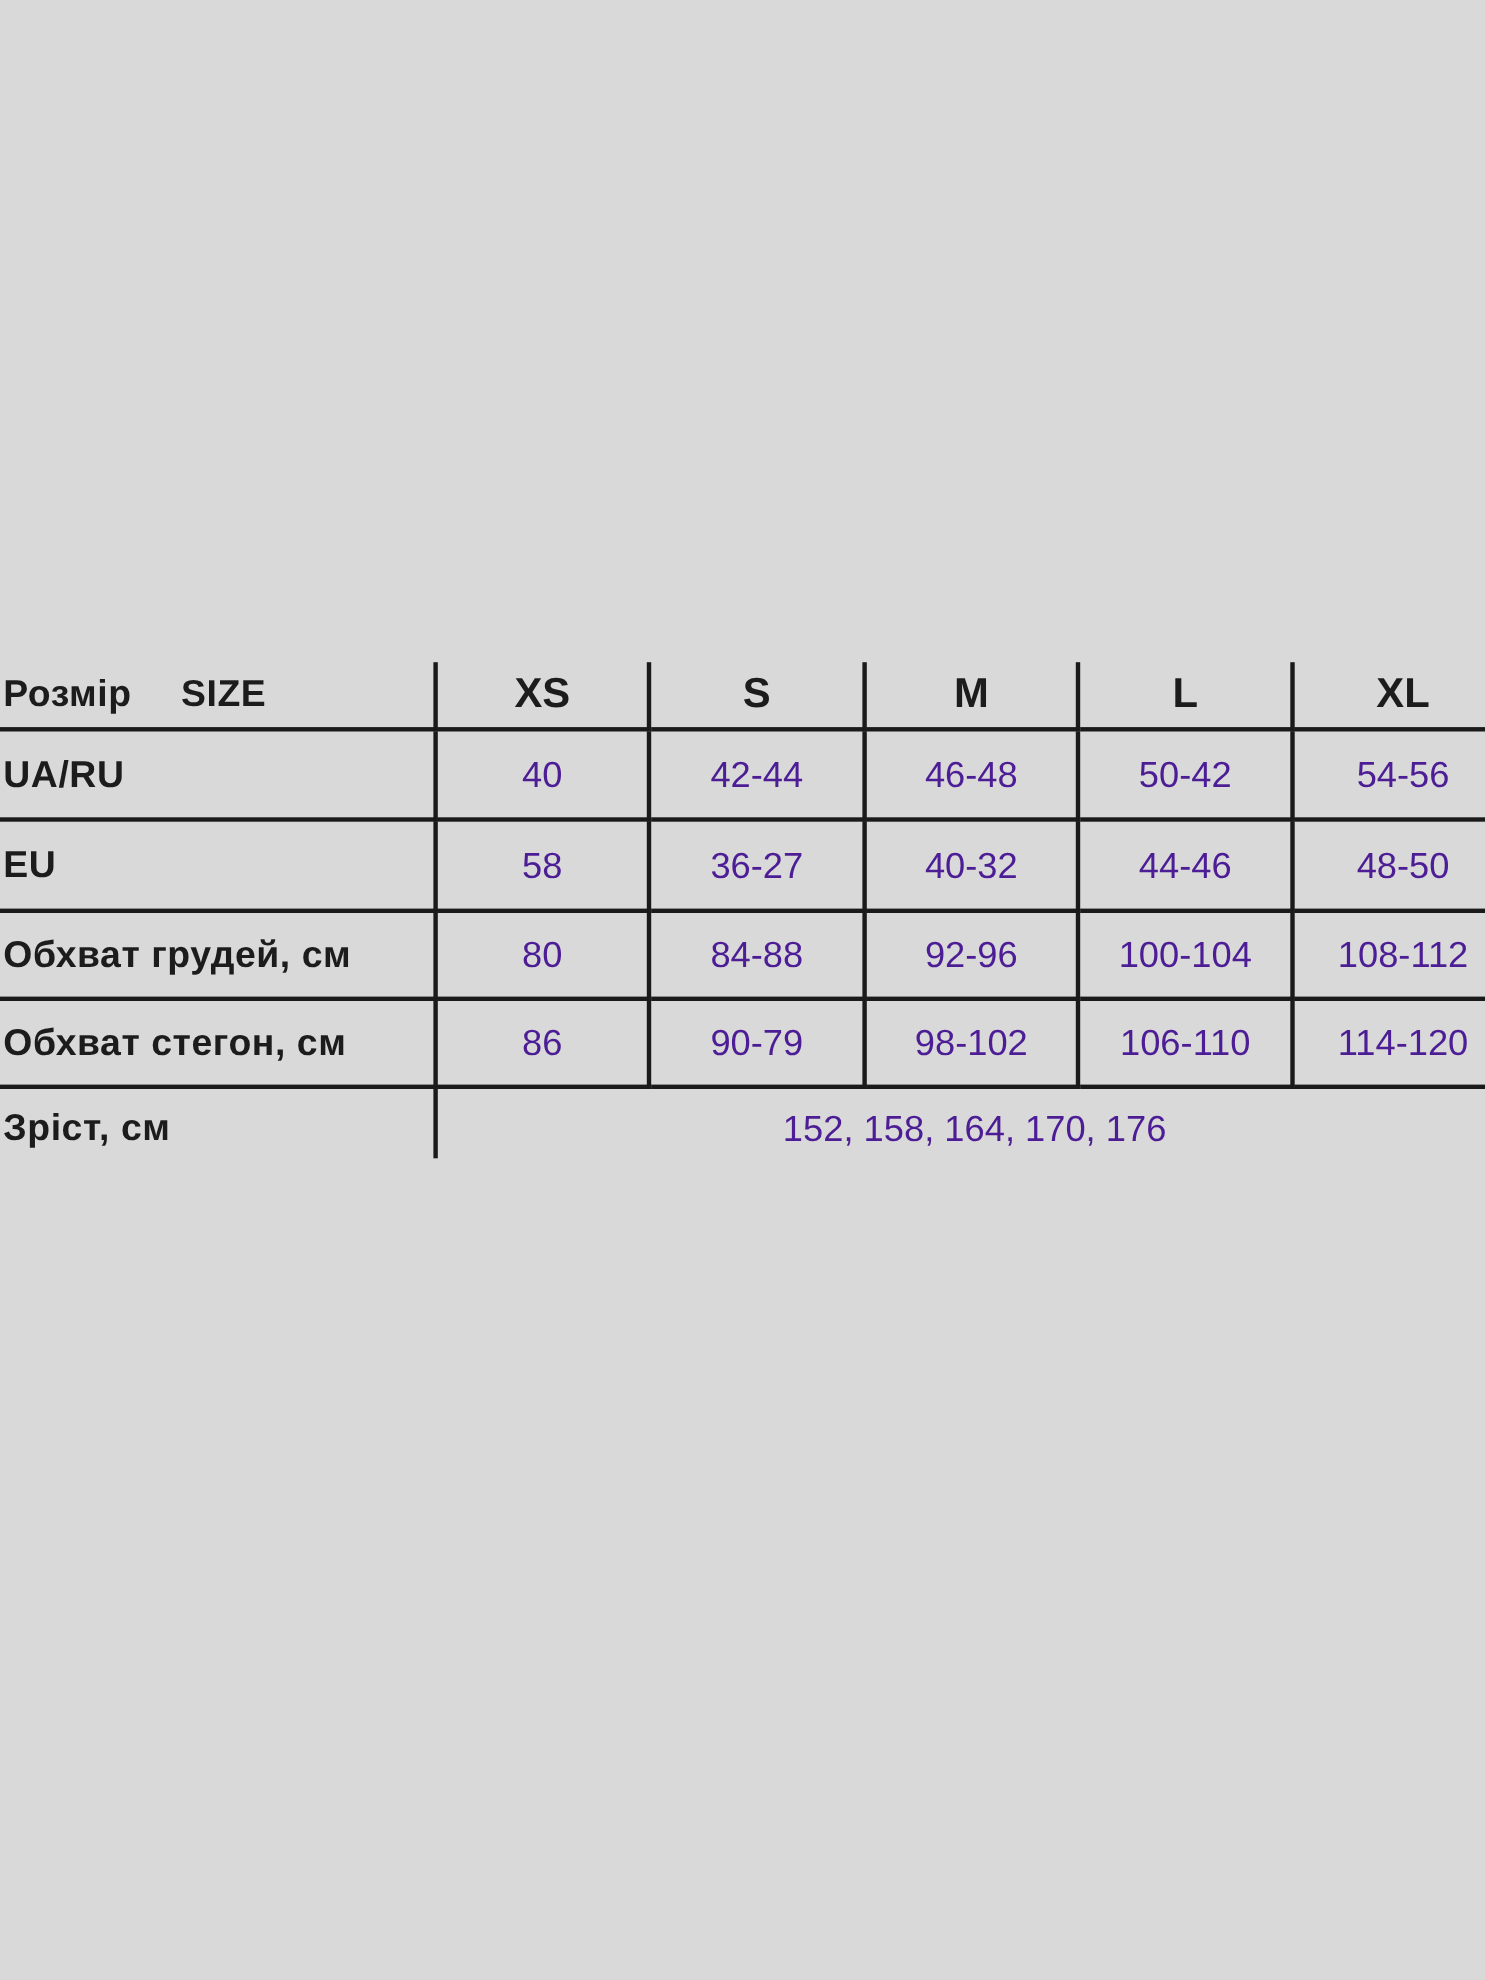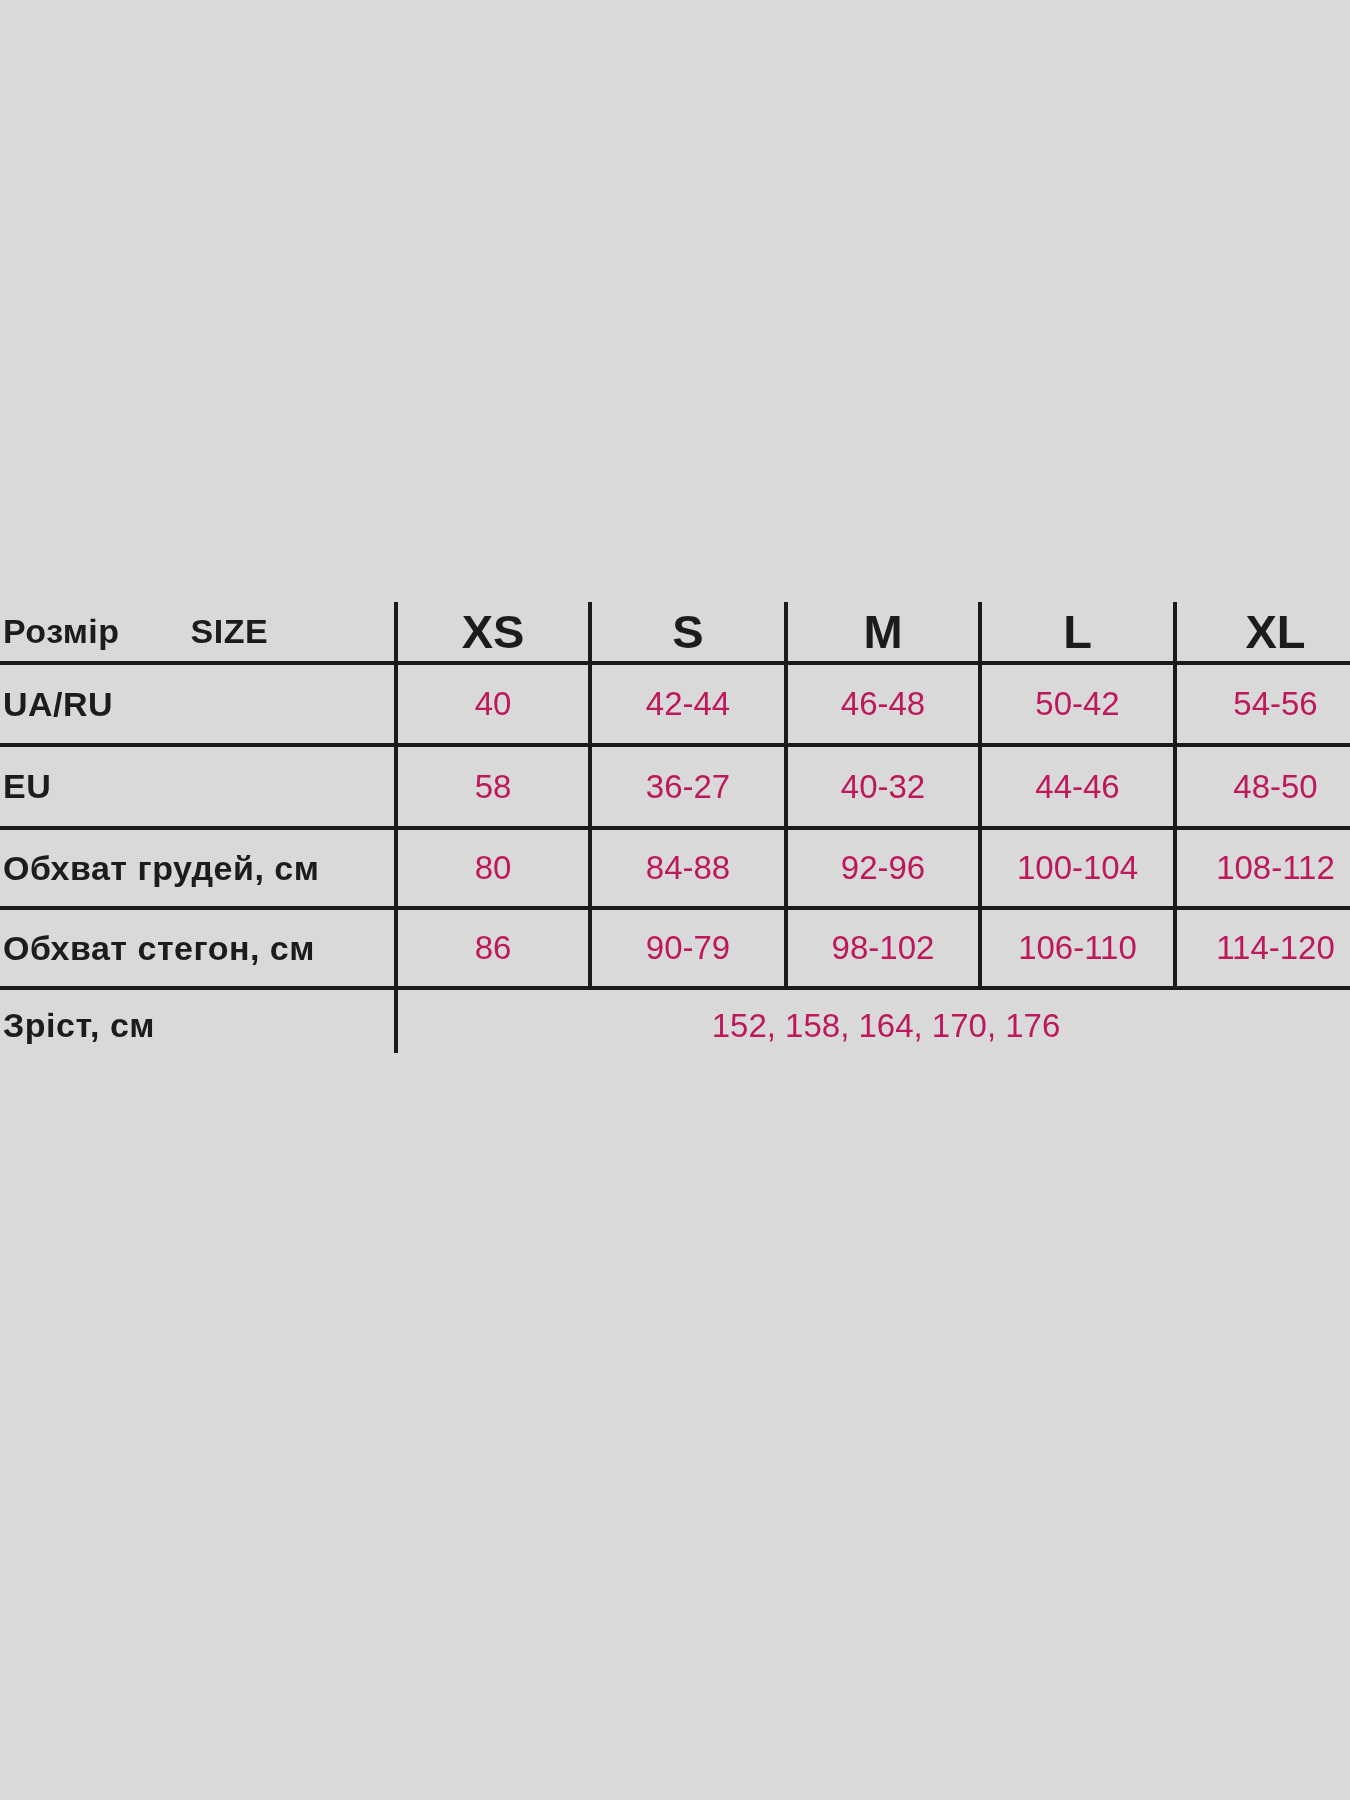--- a/index.html
+++ b/index.html
@@ -34,39 +34,39 @@
   }
   .lbl{
     text-align:left;
     padding-left:3px;
     font-weight:bold;
     font-size:34px;
     letter-spacing:0.5px;
   }
   .hdr{
     font-weight:bold;
-    font-size:47px;
+    font-size:38px;
     text-align:center;
   }
   .val{
     font-weight:normal;
     font-size:33px;
     text-align:center;
-    color:#be185d;
+    color:#4c1d95;
   }
   .br{border-right:4px solid var(--line);}
   .bb{border-bottom:4px solid var(--line);}
   .row-header{height:61px;}
   .row-1{height:82px;}
   .row-2{height:83px;}
   .row-3{height:80px;}
   .row-4{height:80px;}
   .row-footer{height:65px;}
   .row-footer td{padding-top:8px;}
-  .hdr-secondary{margin-left:71px;}
+  .hdr-secondary{margin-left:45px;}
 </style>
 </head>
 <body>
 
 <div class="canvas">
   <table class="size-table">
     <colgroup>
       <col style="width:396px">
       <col style="width:194px">
       <col style="width:196px">

